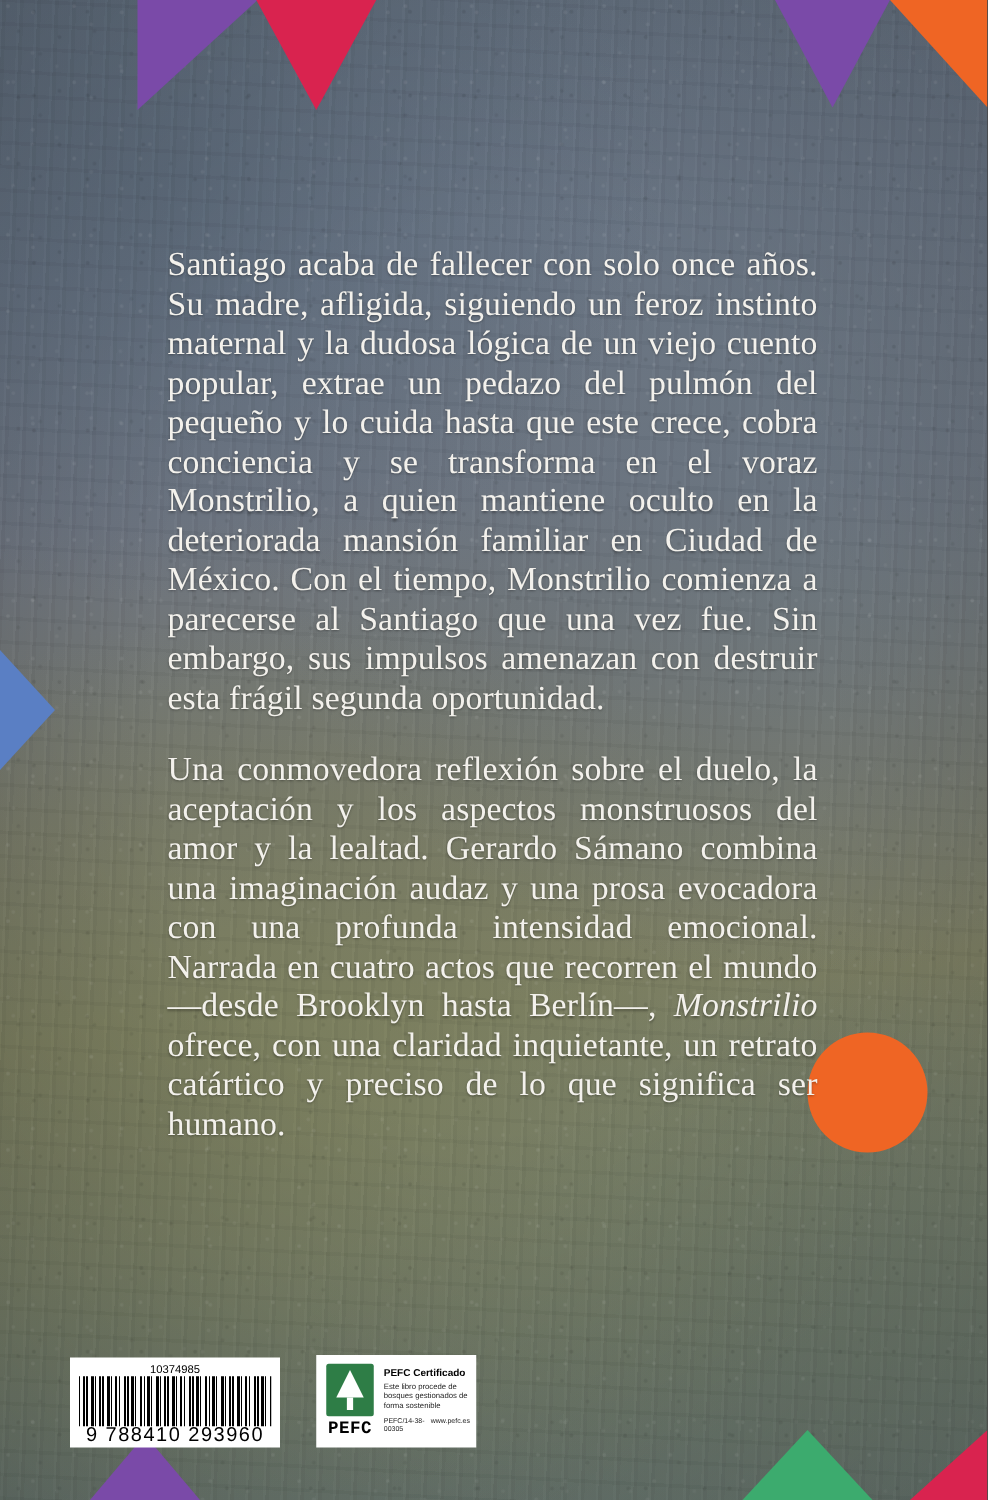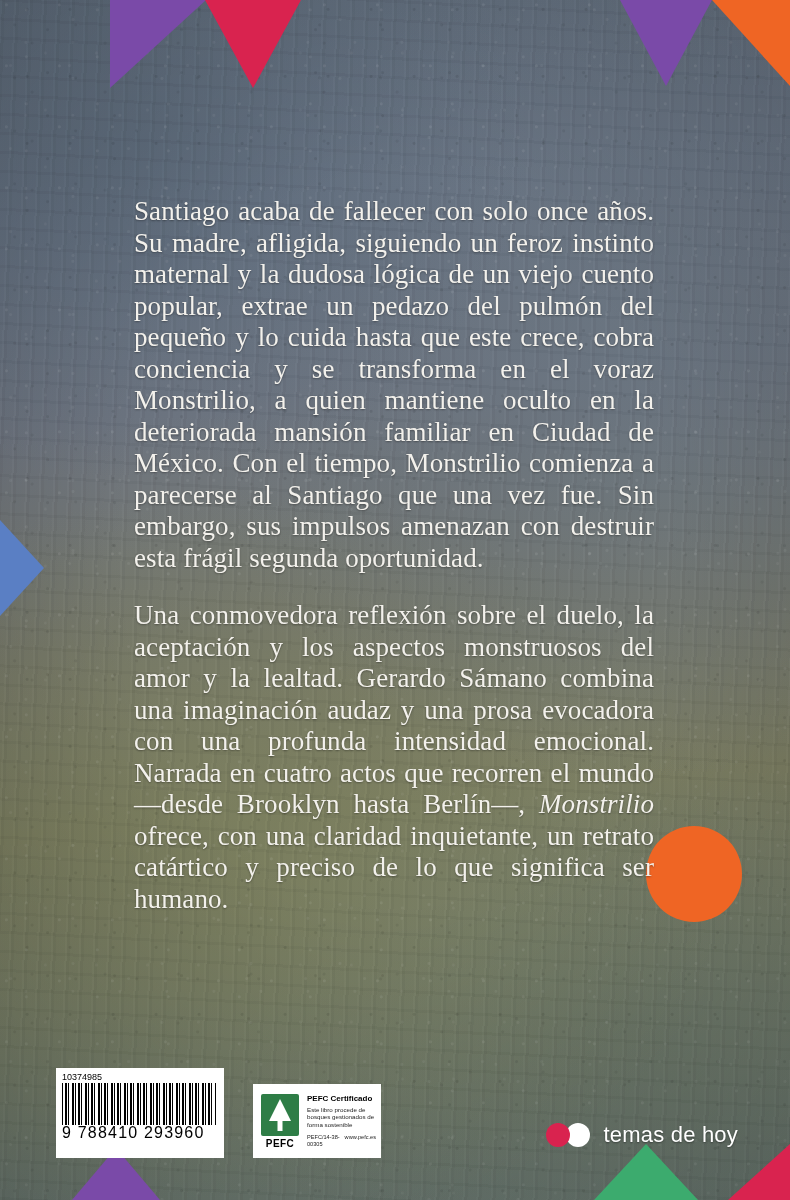--- a/index.html
+++ b/index.html
@@ -135,26 +135,27 @@
   .blurb p { margin: 0 0 26px 0; }
   .blurb p:last-child { margin-bottom: 0; font-family: Liberation Serif, serif; }
   .blurb em { font-style: italic; }
 
   
   .barcode-block {
     position: absolute;
     left: 56px;
     bottom: 42px;
     width: 168px;
-    height: 90px;
+    height: 72px;
     background: #ffffff;
     padding: 4px 6px 2px 6px;
     box-sizing: border-box;
     display: flex;
     flex-direction: column;
+    align-items: center;
   }
   .barcode-num-top {
     font-family: "Liberation Sans", sans-serif;
     font-size: 9px;
     color: #000;
     line-height: 10px;
     margin-bottom: 1px;
   }
   .barcode-bars {
     width: 154px;
@@ -217,22 +218,22 @@
     content: "";
     position: absolute;
     left: 50%;
     bottom: 5px;
     transform: translateX(-50%);
     width: 5px;
     height: 10px;
     background: #ffffff;
   }
   .pefc-word {
-    font-family: Liberation Sans, sans-serif;
-    font-size: 10px;
+    font-family: Liberation Mono, monospace;
+    font-size: 14px;
     font-weight: bold;
     color: #000;
     margin-top: 2px;
     letter-spacing: 0.4px;
   }
   .pefc-text {
     flex: 1;
     display: flex;
     flex-direction: column;
     justify-content: space-between;
@@ -335,21 +336,14 @@
     <div class="pefc-text">
       <div class="pefc-title">PEFC Certificado</div>
       <div class="pefc-desc">Este libro procede de bosques gestionados de forma sostenible</div>
       <div class="pefc-code">
         <span>PEFC/14-38-00305</span>
         <span>www.pefc.es</span>
       </div>
     </div>
   </div>
 
-  <div class="publisher">
-    <div class="publisher-mark">
-      <div class="dot-white"></div>
-      <div class="dot-red"></div>
-    </div>
-    <div class="publisher-name">temas de hoy</div>
-  </div>
 
 </div>
 
 </body></html>

